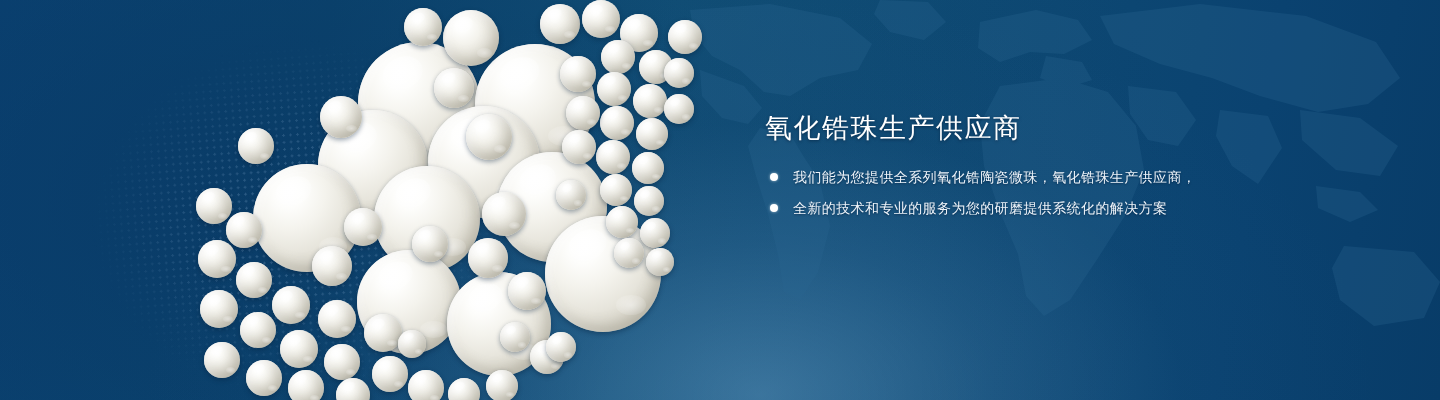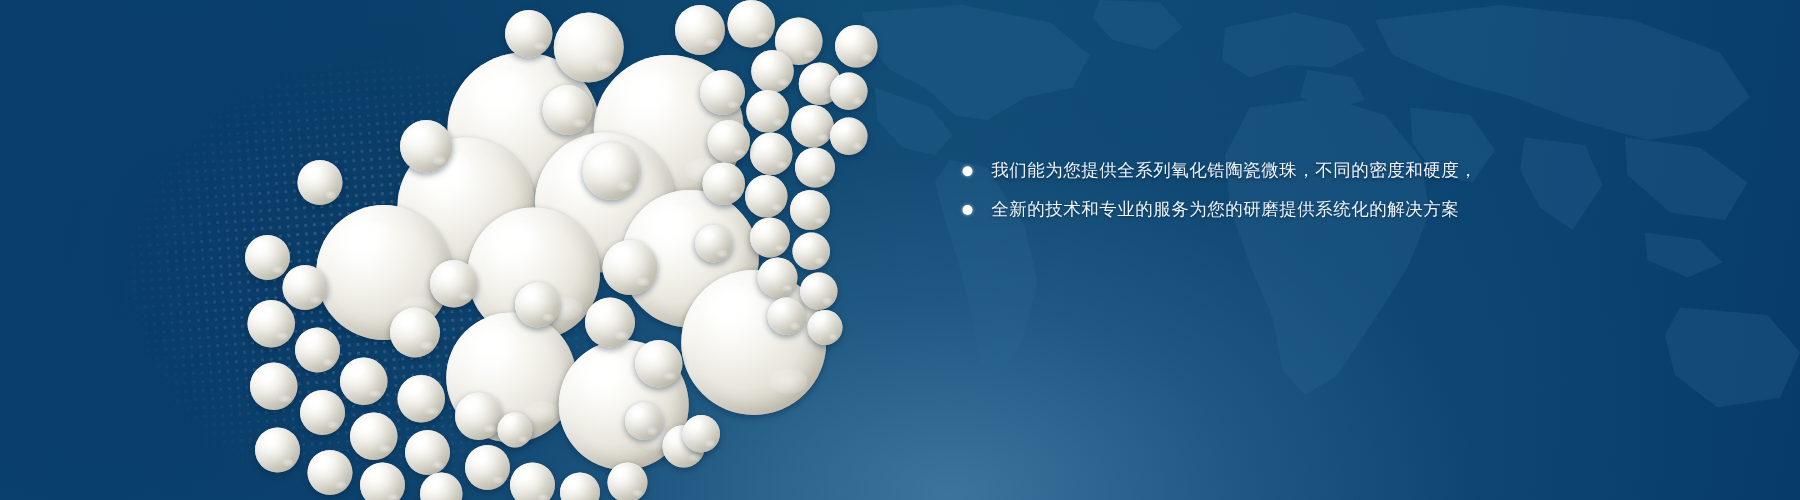--- a/index.html
+++ b/index.html
@@ -214,26 +214,27 @@
     <div class="bead" style="left:398px;top:330px;width:28px;height:28px;"></div>
     <div class="bead" style="left:448px;top:378px;width:32px;height:32px;"></div>
     <div class="bead" style="left:486px;top:370px;width:32px;height:32px;"></div>
     <div class="bead" style="left:530px;top:340px;width:34px;height:34px;"></div>
     <div class="bead" style="left:500px;top:322px;width:30px;height:30px;"></div>
     <div class="bead" style="left:556px;top:180px;width:30px;height:30px;"></div>
     <div class="bead" style="left:546px;top:332px;width:30px;height:30px;"></div>
   </div>
 
   <div id="copy">
+    <div id="title">氧化锆珠生产供应商</div>
 
     <div id="bullets">
 
       <div class="bullet">
         <span class="dot"></span>
-        <span class="bline">我们能为您提供全系列氧化锆陶瓷微珠，不同的密度和硬度，</span>
+        <span class="bline">我们能为您提供全系列氧化锆陶瓷微珠，氧化锆珠生产供应商，</span>
       </div>
 
       <div class="bullet">
         <span class="dot"></span>
         <span class="bline">全新的技术和专业的服务为您的研磨提供系统化的解决方案</span>
       </div>
 
 
     </div>
   </div>

